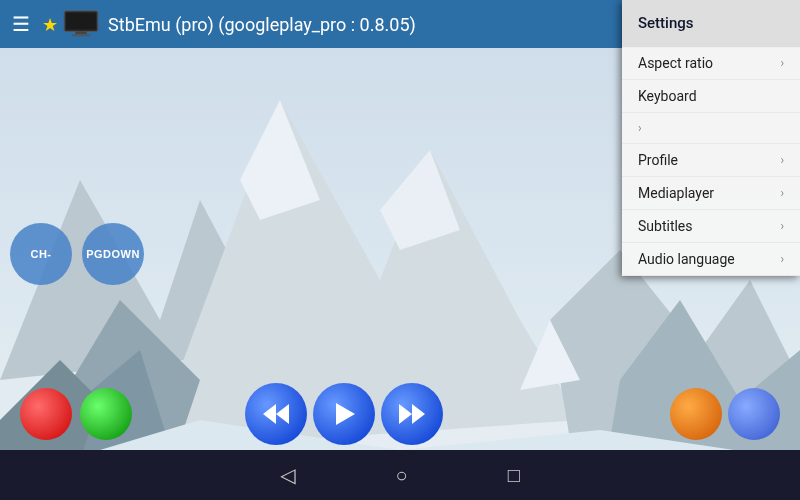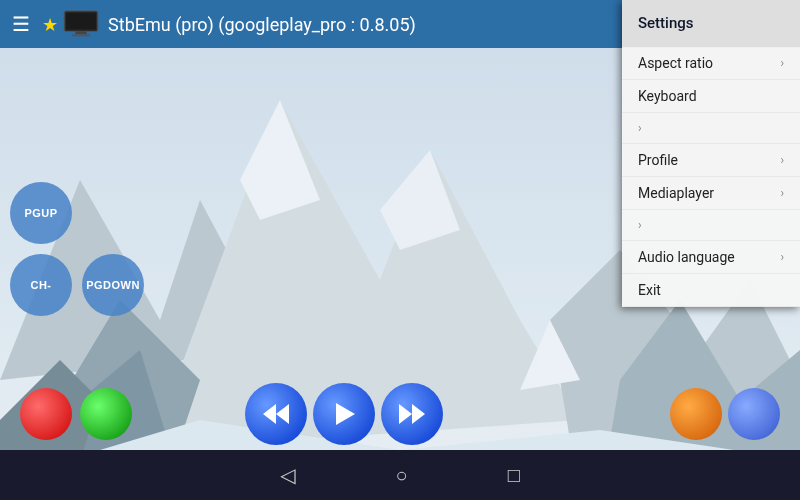--- a/index.html
+++ b/index.html
@@ -244,21 +244,20 @@
       <rect x="2" y="1" width="36" height="22" rx="2" ry="2" fill="#2a2a2a" stroke="#555" stroke-width="1"></rect>
       <rect x="4" y="3" width="32" height="18" rx="1" fill="#1a1a1a"></rect>
       <rect x="14" y="23" width="12" height="3" fill="#444"></rect>
       <rect x="10" y="26" width="20" height="2" rx="1" fill="#555"></rect>
     </svg>
     <span id="app-title">StbEmu (pro) (googleplay_pro : 0.8.05)</span>
   </div>
 
   <div id="controls-overlay">
     <div class="ctrl-row">
-      <button class="ctrl-btn">PGUP</button>
     </div>
     <div class="ctrl-row">
       <button class="ctrl-btn">CH-</button>
       <button class="ctrl-btn">PGDOWN</button>
     </div>
   </div>
 
   <div id="transport-bar">
 
     <button class="circle-btn btn-red" style="width:52px;height:52px;font-size:20px;"></button>
@@ -314,24 +313,22 @@
     </div>
     <div class="menu-item">
       <span class="menu-item-label">Profile</span>
       <span class="menu-chevron">›</span>
     </div>
     <div class="menu-item">
       <span class="menu-item-label">Mediaplayer</span>
       <span class="menu-chevron">›</span>
     </div>
     <div class="menu-item">
+      <span class="menu-item-label">Subtitles</span>
       <span class="menu-chevron">›</span>
     </div>
     <div class="menu-item">
       <span class="menu-item-label">Audio language</span>
       <span class="menu-chevron">›</span>
     </div>
-    <div class="menu-item exit-item">
-      <span class="menu-item-label">Exit</span>
-    </div>
   </div>
 
 </div>
 
 </body></html>

